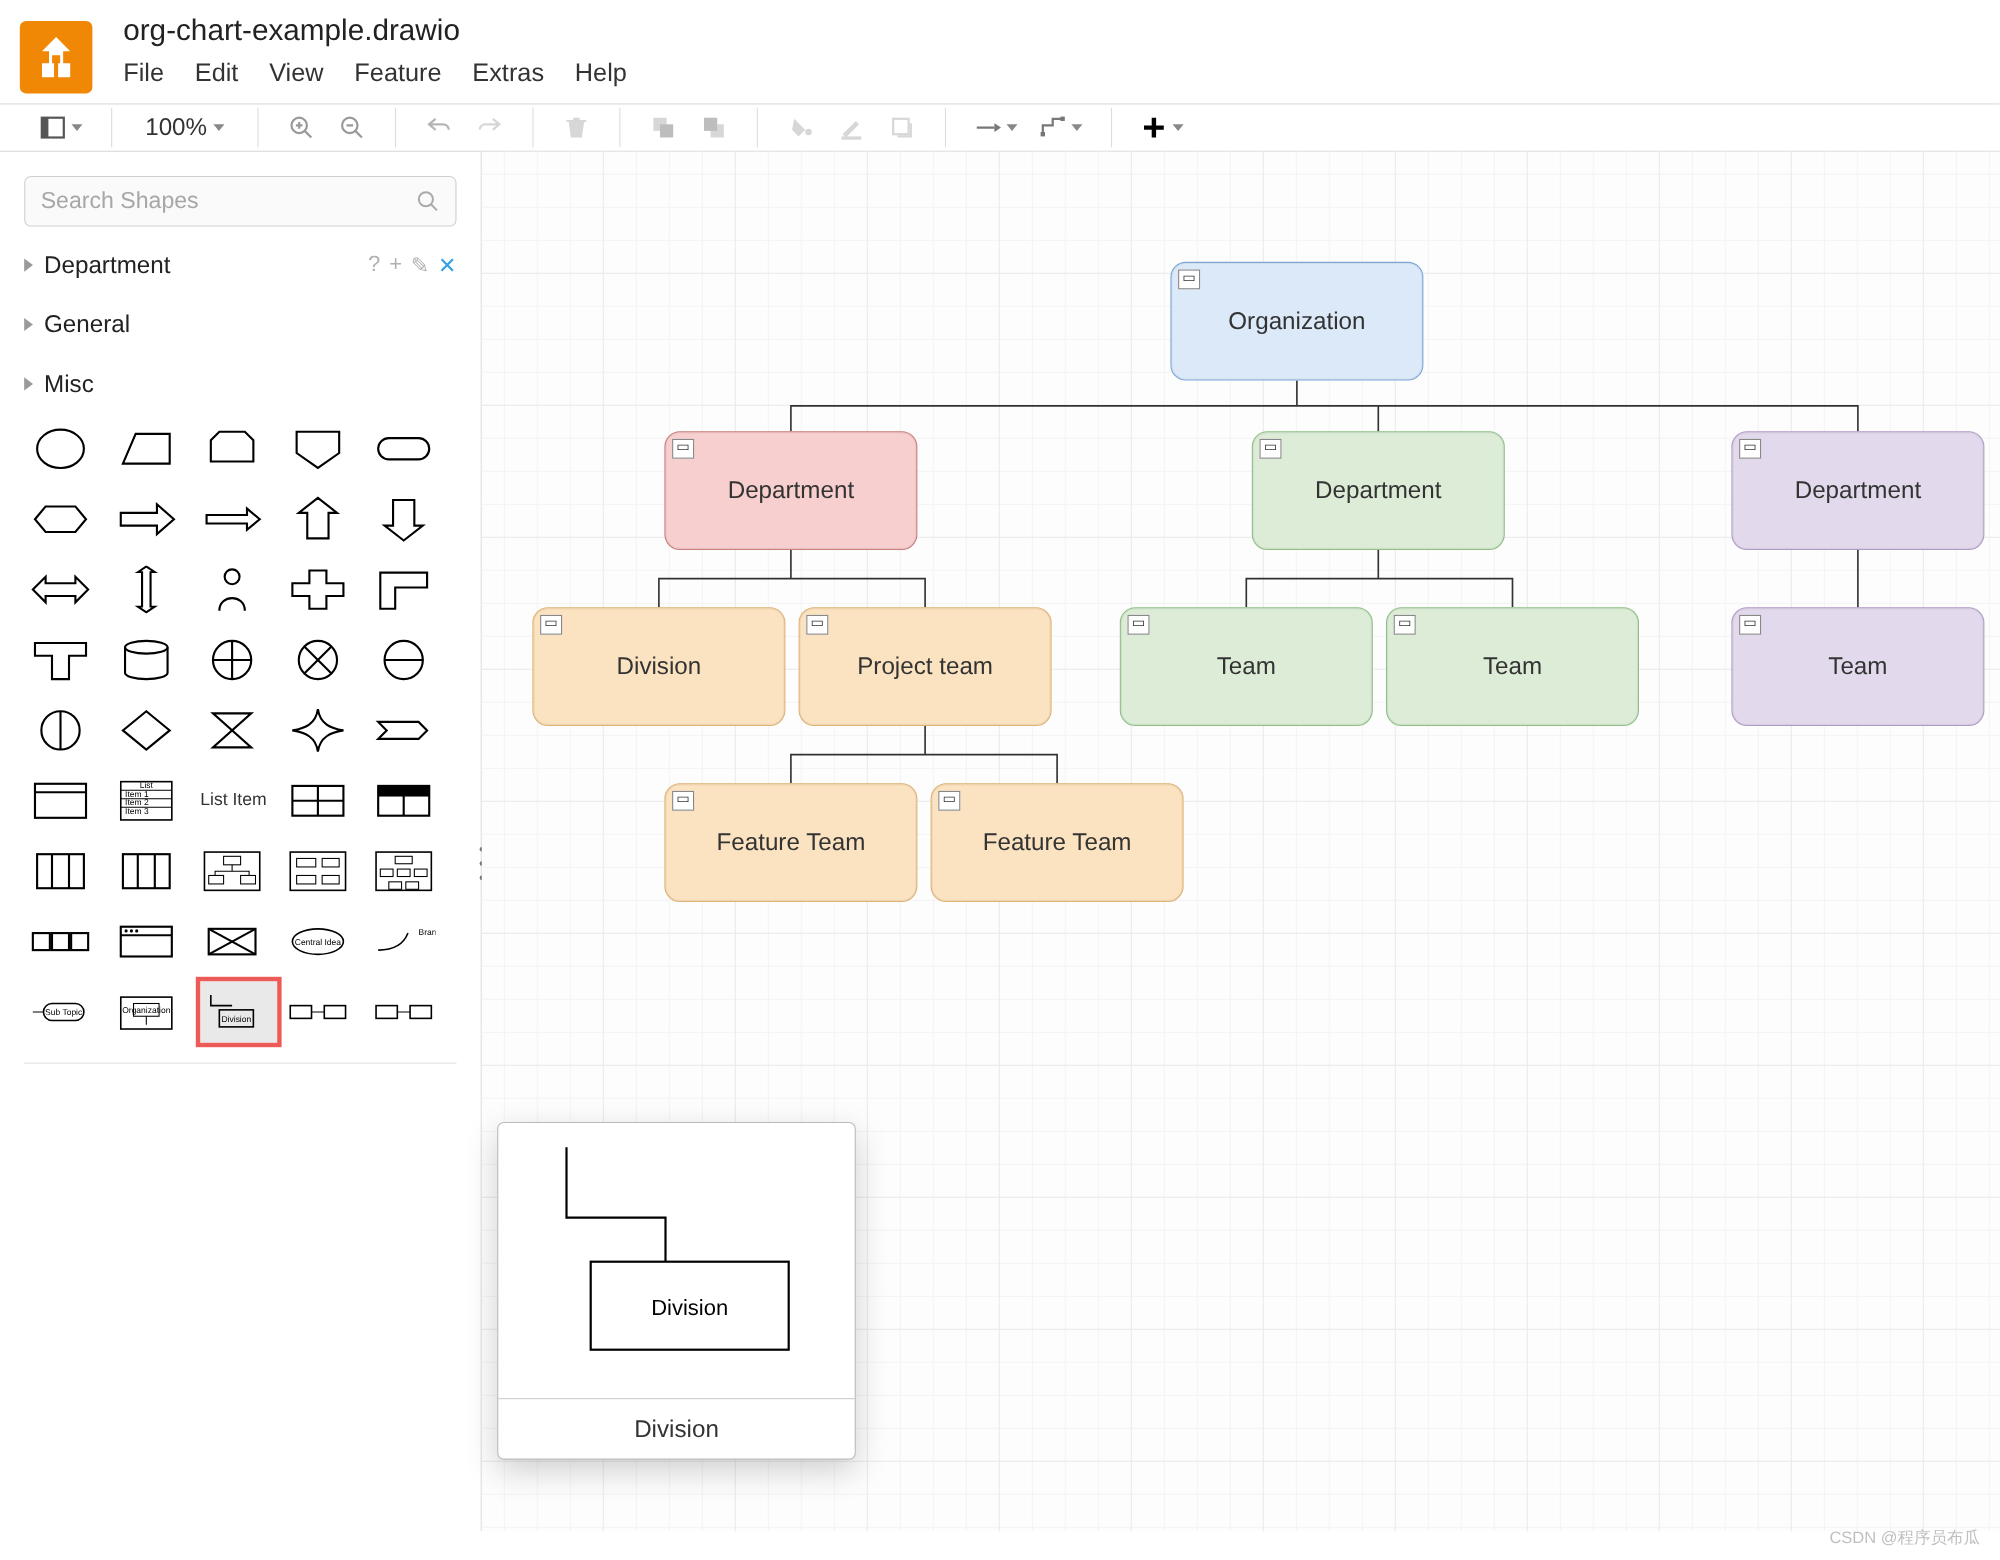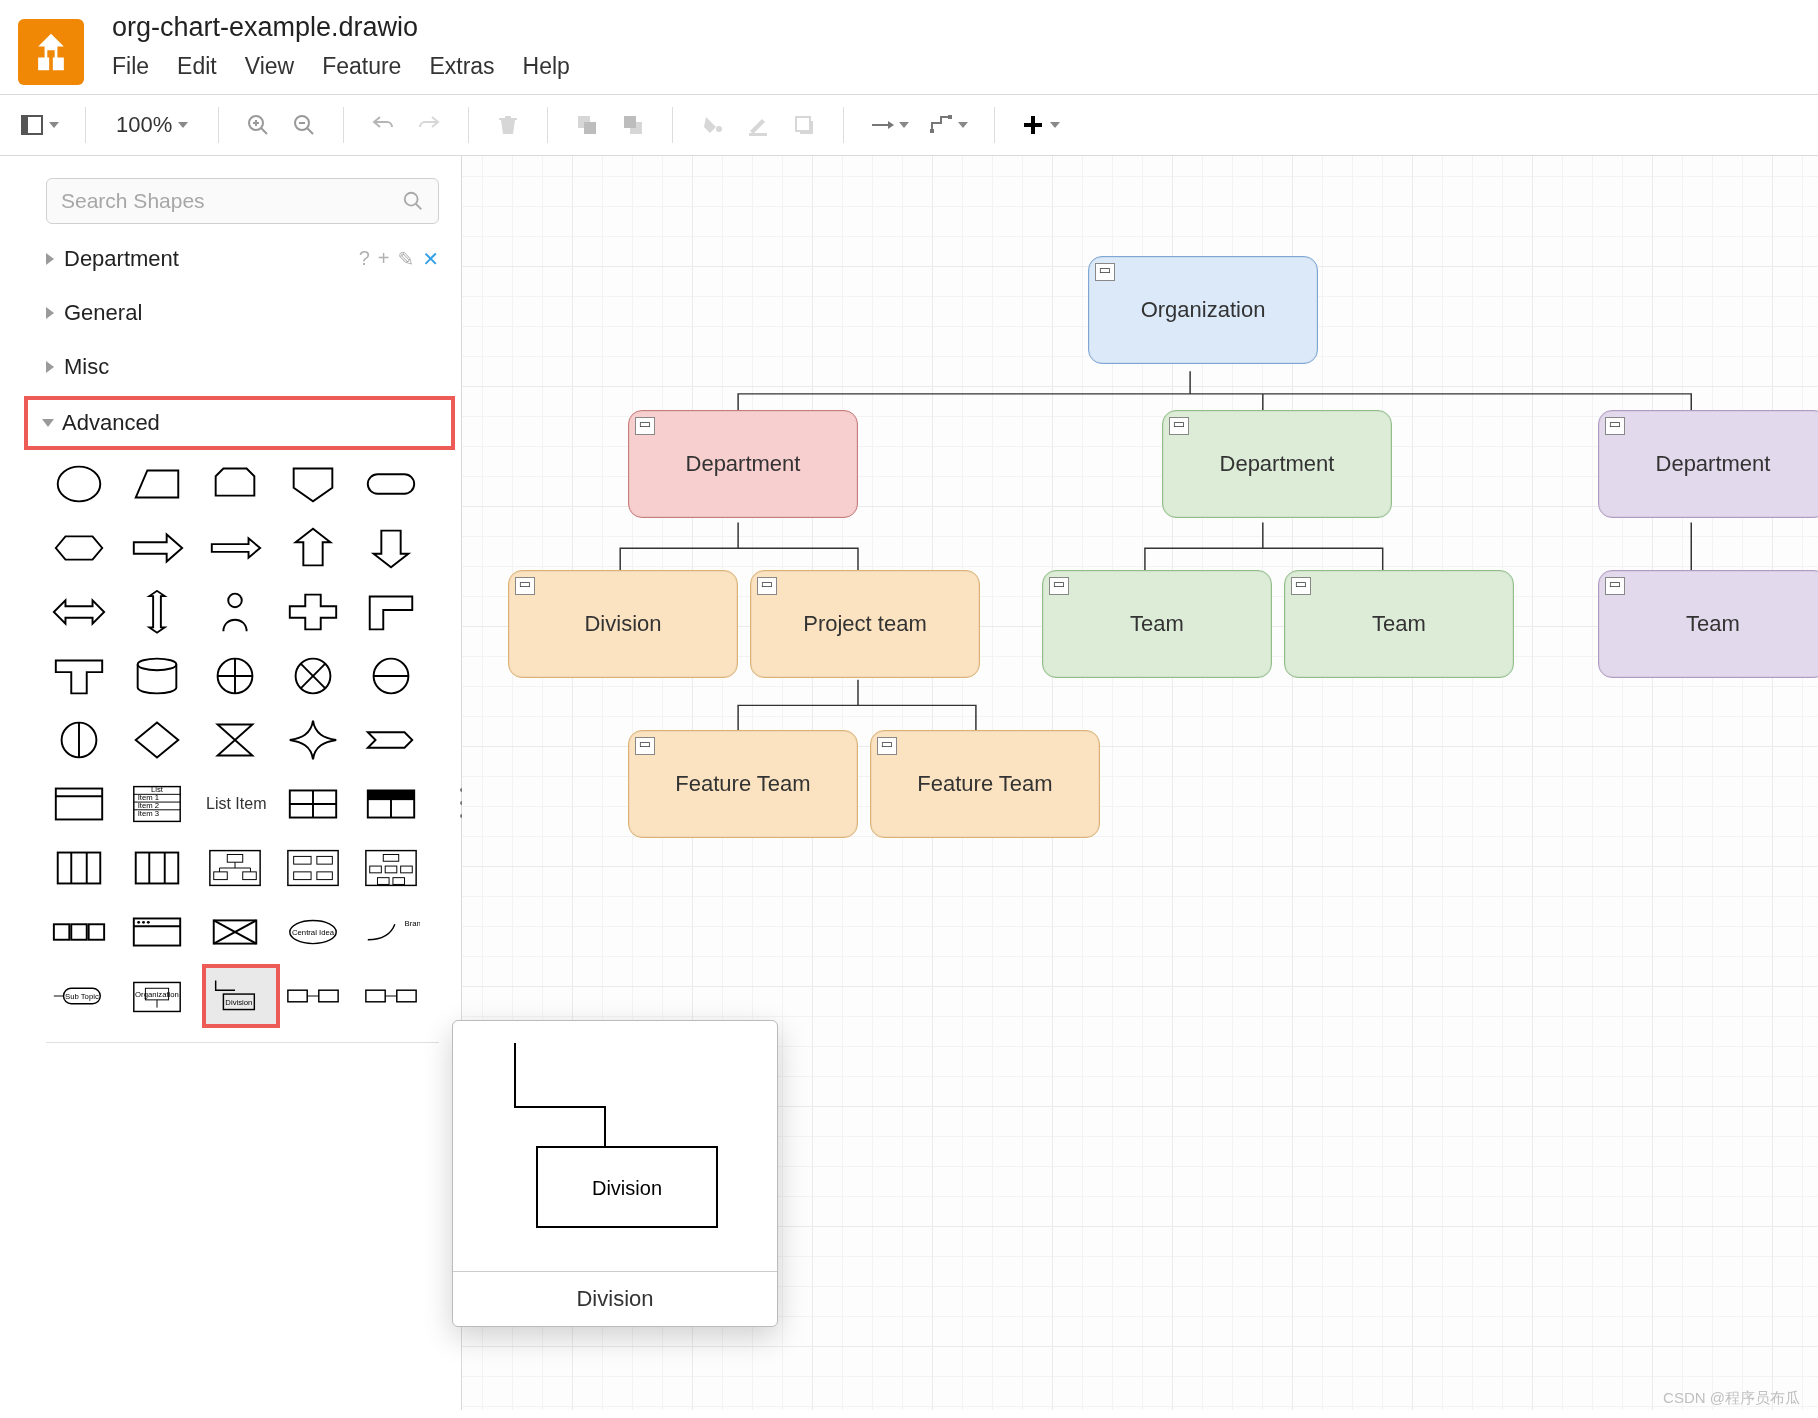--- a/index.html
+++ b/index.html
@@ -34,44 +34,44 @@
     font-size: 27px;
     color: #222;
     padding: 2px 0 4px 0;
   }
   .menubar { display: flex; gap: 28px; padding: 6px 0 14px 0; }
   .menubar span { font-size: 23px; color: #333; cursor: default; }
   
   .toolbar {
     border-top: 1px solid #d9d9d9;
     border-bottom: 1px solid #d9d9d9;
-    height: 62px;
+    height: 44px;
     display: flex;
     align-items: center;
-    padding: 0 14px;
+    padding: 0 30px;
     gap: 8px;
   }
   .toolbar .sep { width: 1px; height: 36px; background: #ddd; margin: 0 12px; }
   .tbtn {
     width: 38px; height: 38px;
     display: flex; align-items: center; justify-content: center;
     color: #999;
     border-radius: 3px;
   }
   .tbtn svg, .tdrop svg { width: 24px; height: 24px; }
   .tdrop {
     display: flex; align-items: center; gap: 5px; color: #555;
     padding: 4px 6px;
   }
   .zoom { font-size: 22px; color: #333; display:flex; align-items:center; gap:6px; padding:0 10px;}
   .caret { width: 0; height: 0; border-left: 5px solid transparent; border-right: 5px solid transparent; border-top: 6px solid #888; }
   .darkfill { fill:#555; }
   .greyfill { fill:#b5b5b5; }
   
-  .main { display: flex; height: calc(100% - 62px - 102px); padding-left: 24px; }
+  .main { display: flex; height: calc(100% - 62px - 102px); }
   .sidebar {
     width: 438px;
     border-right: 1px solid #d9d9d9;
     display: flex; flex-direction: column;
     position: relative;
   }
   .search-wrap { padding: 22px 22px 8px 22px; }
   .search {
     display:flex; align-items:center; justify-content:space-between;
     border: 1px solid #d0d0d0; border-radius: 6px;
@@ -319,26 +319,20 @@
         </div>
     </div>
 
     <div class="section">
       <div class="left">
           <div class="tri"></div>
           <span>Misc</span>
         </div>
     </div>
 
-    <div class="section advanced-hl">
-      <div class="left">
-          <div class="tri open"></div>
-          <span>Advanced</span>
-        </div>
-    </div>
 
     <div class="palette">
 
       <div class="shape">
           <svg viewBox="0 0 60 44">
             <ellipse cx="30" cy="22" rx="22" ry="18" fill="none" stroke="#000" stroke-width="2"></ellipse>
           </svg>
         </div>
       <div class="shape">
           <svg viewBox="0 0 60 44">

